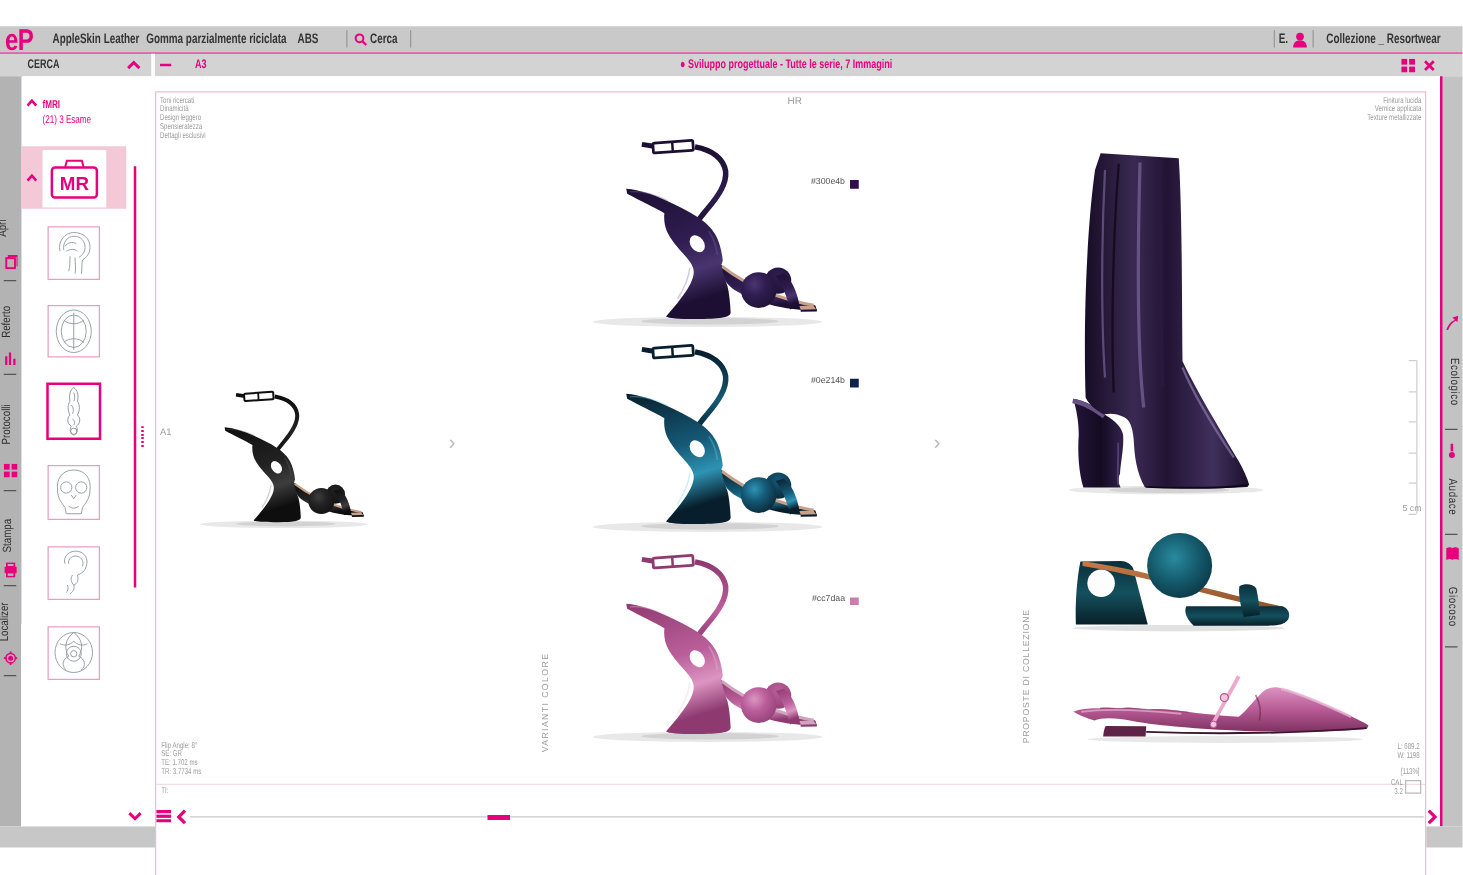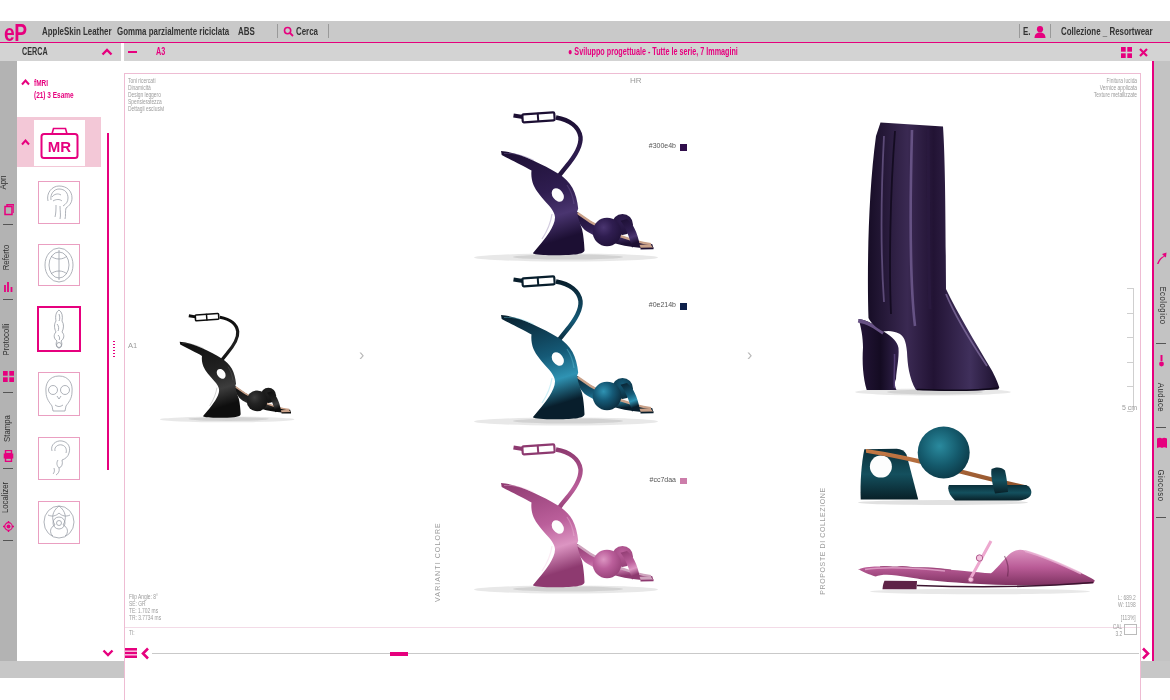--- a/index.html
+++ b/index.html
@@ -58,21 +58,21 @@
 <div id="pinkline"></div>
 
 <div id="bar2">
   <span class="mi" style="left:22px;top:2px;font-size:10px"><span class="cond">CERCA</span></span>
   <svg class="abs" style="left:101px;top:5px" width="12" height="8" viewBox="0 0 12 8">
         <path d="M1.5 6.5 L6 2 L10.5 6.5" fill="none" stroke="#e6007e" stroke-width="2.4"></path>
       </svg>
   <div class="abs" style="left:121px;top:0;width:3px;height:18.2px;background:#fff"></div>
   <div class="abs" style="left:128px;top:8px;width:9px;height:2.6px;background:#e6007e"></div>
   <span class="mi ptx" style="left:156px;top:2px;font-size:10px;color:#e6007e"><span class="cond">A3</span></span>
-  <span class="mi ptx" style="left:568px;top:2px;font-size:10px;color:#e6007e;font-weight:bold"><span class="cond">● Sviluppo progettuale - Tutte le serie, 7 Immagini</span></span>
+  <span class="mi ptx" style="left:544px;top:2px;font-size:10px;color:#e6007e;font-weight:bold"><span class="cond">● Sviluppo progettuale - Tutte le serie, 7 Immagini</span></span>
   <svg class="abs" style="left:1121px;top:4px" width="11" height="11" viewBox="0 0 11 11">
         <rect x="0" y="0" width="4.7" height="4.7" fill="#e6007e"></rect>
         <rect x="6.3" y="0" width="4.7" height="4.7" fill="#e6007e"></rect>
         <rect x="0" y="6.3" width="4.7" height="4.7" fill="#e6007e"></rect>
         <rect x="6.3" y="6.3" width="4.7" height="4.7" fill="#e6007e"></rect>
       </svg>
   <svg class="abs" style="left:1139px;top:5px" width="9" height="9" viewBox="0 0 9 9">
         <path d="M1 1 L8 8 M8 1 L1 8" stroke="#e6007e" stroke-width="2.2"></path>
       </svg>
 </div>
@@ -148,21 +148,21 @@
 <div class="abs" style="left:390px;top:651.5px;width:18px;height:4px;background:#e6007e;z-index:6"></div>
 <svg class="abs" style="left:1141px;top:647px;z-index:6" width="9" height="13" viewBox="0 0 9 13">
       <path d="M2 1.5 L7 6.5 L2 11.5" fill="none" stroke="#e6007e" stroke-width="2.6"></path>
     </svg>
 
 <div id="sidebar"></div>
 <svg class="abs" style="left:21px;top:79px" width="9" height="7" viewBox="0 0 9 7">
       <path d="M1 5.5 L4.5 1.5 L8 5.5" fill="none" stroke="#e6007e" stroke-width="2"></path>
     </svg>
 <span class="abs ptx" style="left:34px;top:77.5px;font-size:9px;font-weight:bold"><span class="cond">fMRI</span></span>
-<span class="abs ptx" style="left:34px;top:89.5px;font-size:9px;font-weight:bold"><span class="cond">(21) 3 Esame</span></span>
+<span class="abs ptx" style="left:34px;top:89.5px;font-size:9px;font-weight:normal"><span class="cond">(21) 3 Esame</span></span>
 <div class="abs" style="left:17px;top:117px;width:84px;height:50px;background:#f3c8d7"></div>
 <div class="abs" style="left:34px;top:120px;width:51px;height:46px;background:#fff"></div>
 <svg class="abs" style="left:40px;top:126px" width="39" height="34" viewBox="0 0 39 34">
   <rect x="1.5" y="8" width="36" height="24" rx="2.5" fill="none" stroke="#e6007e" stroke-width="2"></rect>
   <path d="M12 8 L13.5 2.5 L25.5 2.5 L27 8" fill="none" stroke="#e6007e" stroke-width="1.6"></path>
   <text x="19.5" y="26" font-size="15" font-weight="bold" fill="#e6007e" text-anchor="middle" font-family="Liberation Sans,sans-serif">MR</text>
 </svg>
 <svg class="abs" style="left:21px;top:139px" width="9" height="7" viewBox="0 0 9 7">
       <path d="M1 5.5 L4.5 1.5 L8 5.5" fill="none" stroke="#e6007e" stroke-width="2"></path>
     </svg>

